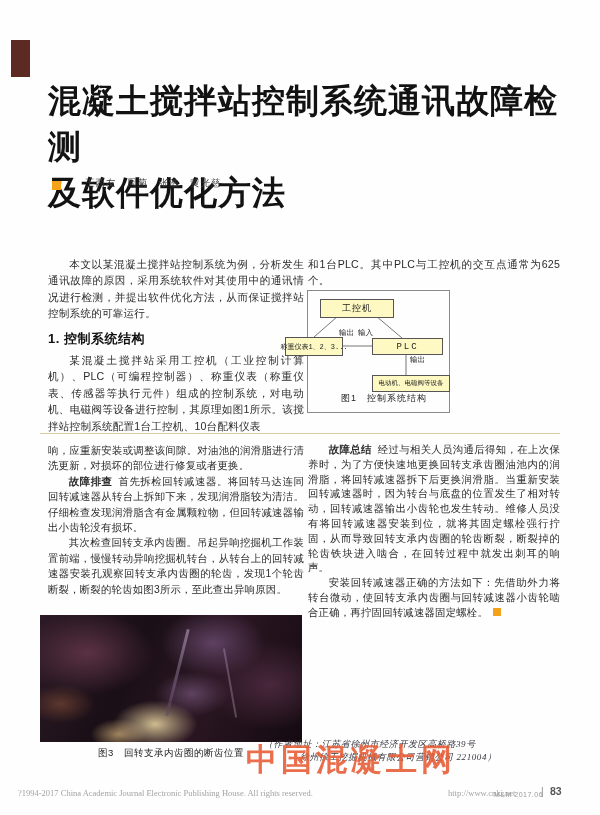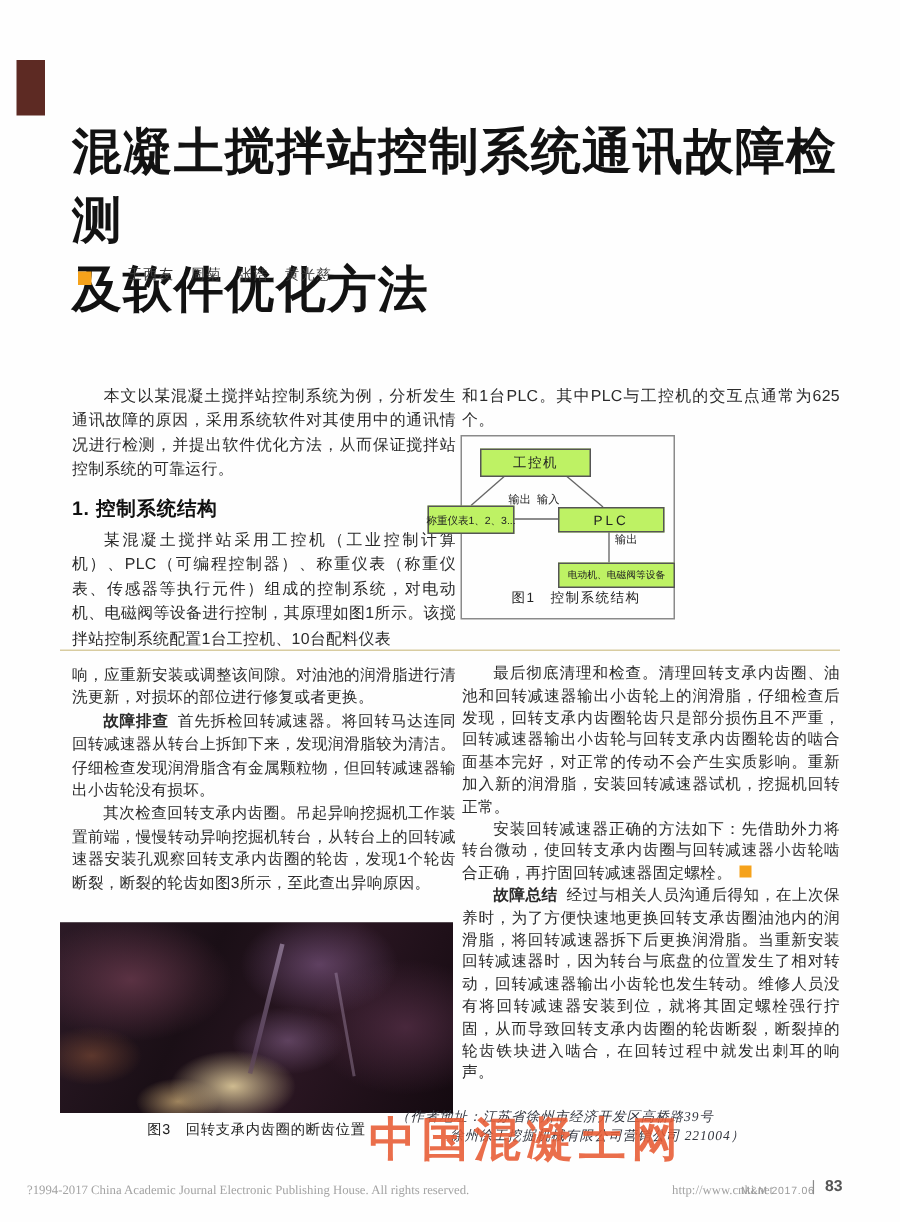--- a/index.html
+++ b/index.html
@@ -22,21 +22,21 @@
   .lead{font-weight:bold;margin-right:6px;}
 
   .top-left{left:48px;top:256px;width:256px;font-size:10.6px;line-height:16.4px;letter-spacing:0.2px;}
   .top-right{left:308px;top:256px;width:252px;font-size:10.6px;line-height:16.4px;letter-spacing:0.2px;}
   .sec-heading{font-size:13px;font-weight:bold;color:#111;margin:9px 0 5px 0;letter-spacing:0.5px;}
 
   
   .figure1{position:absolute;left:280px;top:288px;width:178px;height:132px;}
   .figure1 svg{position:absolute;left:0;top:0;}
   .f1-frame{position:absolute;left:27px;top:2px;width:141px;height:121px;border:1px solid #8a8a8a;}
-  .f1-box{position:absolute;border:1px solid #555;background:#bef264;display:flex;align-items:center;justify-content:center;color:#222;white-space:nowrap;}
+  .f1-box{position:absolute;border:1px solid #555;background:#fef9c3;display:flex;align-items:center;justify-content:center;color:#222;white-space:nowrap;font-family:Liberation Mono, monospace;}
   .f1-top{left:40px;top:11px;width:72px;height:17px;font-size:9px;letter-spacing:1px;}
   .f1-left{left:5px;top:49px;width:56px;height:17px;font-size:7px;}
   .f1-plc{left:92px;top:50px;width:69px;height:15px;font-size:9px;letter-spacing:2px;}
   .f1-bottom{left:92px;top:87px;width:76px;height:15px;font-size:6.5px;}
   .f1-lab{position:absolute;font-size:7.5px;color:#222;}
   .f1-lab-out1{left:59px;top:40px;}
   .f1-lab-in1{left:78px;top:40px;}
   .f1-lab-out2{left:130px;top:67px;}
   .f1-caption{position:absolute;left:27px;top:104px;width:154px;text-align:center;font-size:9px;color:#222;letter-spacing:1px;}
 
@@ -134,23 +134,22 @@
     <p class="indent">其次检查回转支承内齿圈。吊起异响挖掘机工作装置前端，慢慢转动异响挖掘机转台，从转台上的回转减速器安装孔观察回转支承内齿圈的轮齿，发现1个轮齿断裂，断裂的轮齿如图3所示，至此查出异响原因。</p>
   </div>
 
   <div class="photo">
     <div class="streak"></div>
     <div class="streak2"></div>
   </div>
   <div class="fig3-caption">图3　回转支承内齿圈的断齿位置</div>
 
   <div class="col bot-right">
-    <p class="indent">最后彻底清理和检查。清理回转支承内齿圈、油池和回转减速器输出小齿轮上的润滑脂，仔细检查后发现，回转支承内齿圈轮齿只是部分损伤且不严重，回转减速器输出小齿轮与回转支承内齿圈轮齿的啮合面基本完好，对正常的传动不会产生实质影响。重新加入新的润滑脂，安装回转减速器试机，挖掘机回转正常。</p>
+    <p class="indent"><span class="lead">故障总结</span><span>经过与相关人员沟通后得知，在上次保养时，为了方便快速地更换回转支承齿圈油池内的润滑脂，将回转减速器拆下后更换润滑脂。当重新安装回转减速器时，因为转台与底盘的位置发生了相对转动，回转减速器输出小齿轮也发生转动。维修人员没有将回转减速器安装到位，就将其固定螺栓强行拧固，从而导致回转支承内齿圈的轮齿断裂，断裂掉的轮齿铁块进入啮合，在回转过程中就发出刺耳的响声。</span></p>
     <p class="indent"><span>安装回转减速器正确的方法如下：先借助外力将转台微动，使回转支承内齿圈与回转减速器小齿轮啮合正确，再拧固回转减速器固定螺栓。</span><span class="endmark"></span></p>
-    <p class="indent"><span class="lead">故障总结</span><span>经过与相关人员沟通后得知，在上次保养时，为了方便快速地更换回转支承齿圈油池内的润滑脂，将回转减速器拆下后更换润滑脂。当重新安装回转减速器时，因为转台与底盘的位置发生了相对转动，回转减速器输出小齿轮也发生转动。维修人员没有将回转减速器安装到位，就将其固定螺栓强行拧固，从而导致回转支承内齿圈的轮齿断裂，断裂掉的轮齿铁块进入啮合，在回转过程中就发出刺耳的响声。</span></p>
   </div>
 
   <div class="address">
     <div>（作者地址：江苏省徐州市经济开发区高桥路39号</div>
     <div class="addr2">徐州徐工挖掘机械有限公司营销公司  221004）</div>
   </div>
 
   <div class="watermark">中国混凝土网</div>
 
   <span class="footer-copy">?1994-2017 China Academic Journal Electronic Publishing House. All rights reserved.</span>

